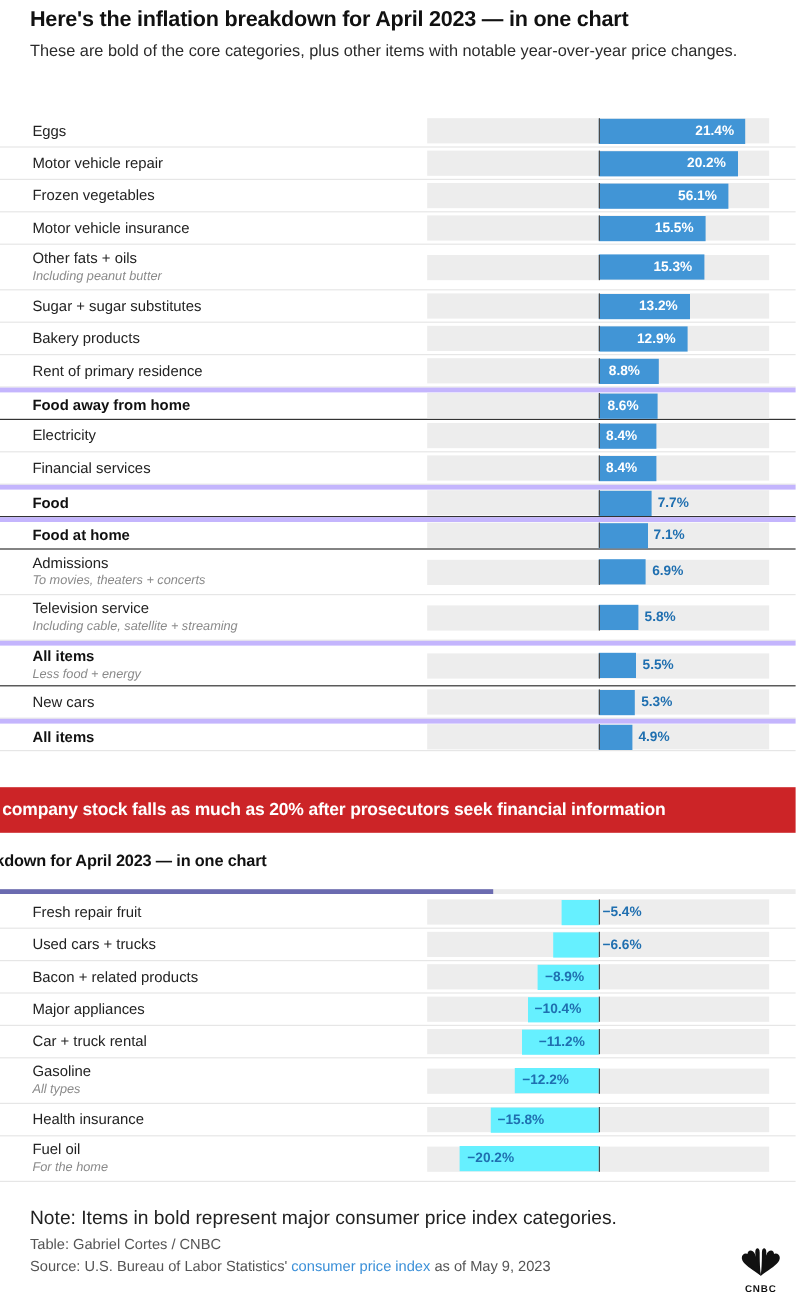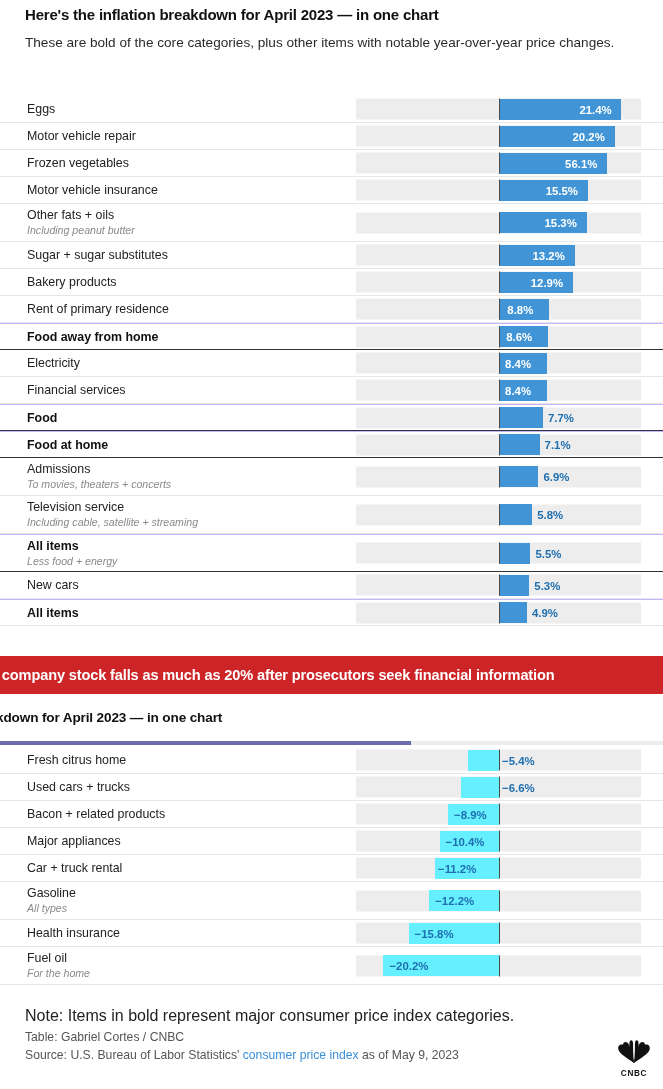--- a/index.html
+++ b/index.html
@@ -7,36 +7,36 @@
     width:663px;height:1089px;position:relative;overflow:hidden;
     background:#ffffff;
     font-family:"Liberation Sans","DejaVu Sans",sans-serif;
     color:#1a1a1a;-webkit-font-smoothing:antialiased;
   }
   .page{position:absolute;inset:0;}
 
   
   .headline{
     position:absolute;left:25px;top:6px;width:620px;
-    font-size:15px;font-weight:bold;letter-spacing:-0.2px;color:#111;
+    font-size:18px;font-weight:bold;letter-spacing:-0.2px;color:#111;
   }
   .subhead{
     position:absolute;left:25px;top:33px;width:628px;
     font-size:13.6px;line-height:19px;color:#2b2b2b;font-weight:400;
   }
 
   
   .chart{position:absolute;left:0;width:663px;}
   .row{
     position:relative;height:27px;width:663px;
     border-bottom:1px solid #e6e6e6;box-sizing:border-box;
   }
   .row.tall{height:38px;}
   .row.major{border-bottom:1px solid #333;}
-  .row.major-top{border-top:1px solid #c4b5fd;}
+  .row.major-top{border-top:4px solid #c4b5fd;}
   .row:last-child{border-bottom:1px solid #e6e6e6;}
 
   .rlabel{
     position:absolute;left:27px;top:0;height:100%;
     display:flex;flex-direction:column;justify-content:center;
     font-size:12.4px;color:#222;line-height:14px;
   }
   .rlabel .sub{
     font-size:10.6px;font-style:italic;color:#8a8a8a;margin-top:1px;
   }
@@ -301,21 +301,21 @@
   </div>
 
   <div class="clip-title">tion breakdown for April 2023 — in one chart</div>
   <div class="progress-track">
     <div class="progress-fill" id="progress-fill" style="width: 411.06px;"></div>
   </div>
 
   <div class="chart" id="chart-bottom" style="top:747px;">
       <div class="row">
         <div class="rlabel">
-          <div class="main">Fresh citrus home</div>
+          <div class="main">Fresh repair fruit</div>
         </div>
         <div class="track">
           <div class="bar neg" style="left: 112.112px; width: 30.888px;"></div>
           <div class="zero" style="left: 143px;"></div>
           <div class="vlabel neg-outside" style="left: 146px;">−5.4%</div>
         </div>
       </div>
       <div class="row">
         <div class="rlabel">
           <div class="main">Used cars + trucks</div>
@@ -346,21 +346,21 @@
           <div class="vlabel neg-inside" style="left: 89.512px;">−10.4%</div>
         </div>
       </div>
       <div class="row">
         <div class="rlabel">
           <div class="main">Car + truck rental</div>
         </div>
         <div class="track">
           <div class="bar neg" style="left: 78.936px; width: 64.064px;"></div>
           <div class="zero" style="left: 143px;"></div>
-          <div class="vlabel neg-inside" style="left: 82px;">−11.2%</div>
+          <div class="vlabel neg-inside" style="left: 93px;">−11.2%</div>
         </div>
       </div>
       <div class="row tall">
         <div class="rlabel">
           <div class="main">Gasoline</div>
           <div class="sub">All types</div>
         </div>
         <div class="track">
           <div class="bar neg" style="left: 73.216px; width: 69.784px;"></div>
           <div class="zero" style="left: 143px;"></div>

